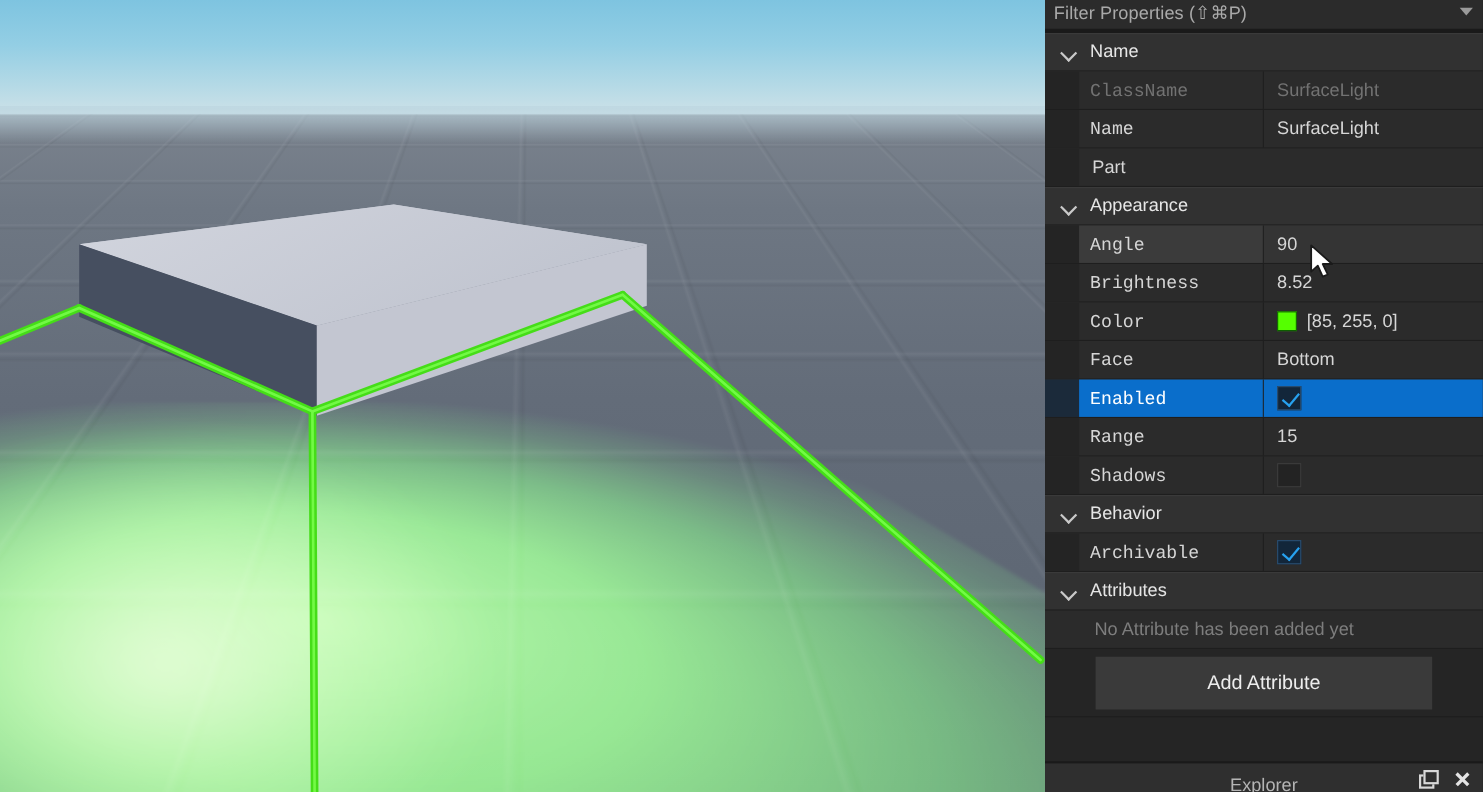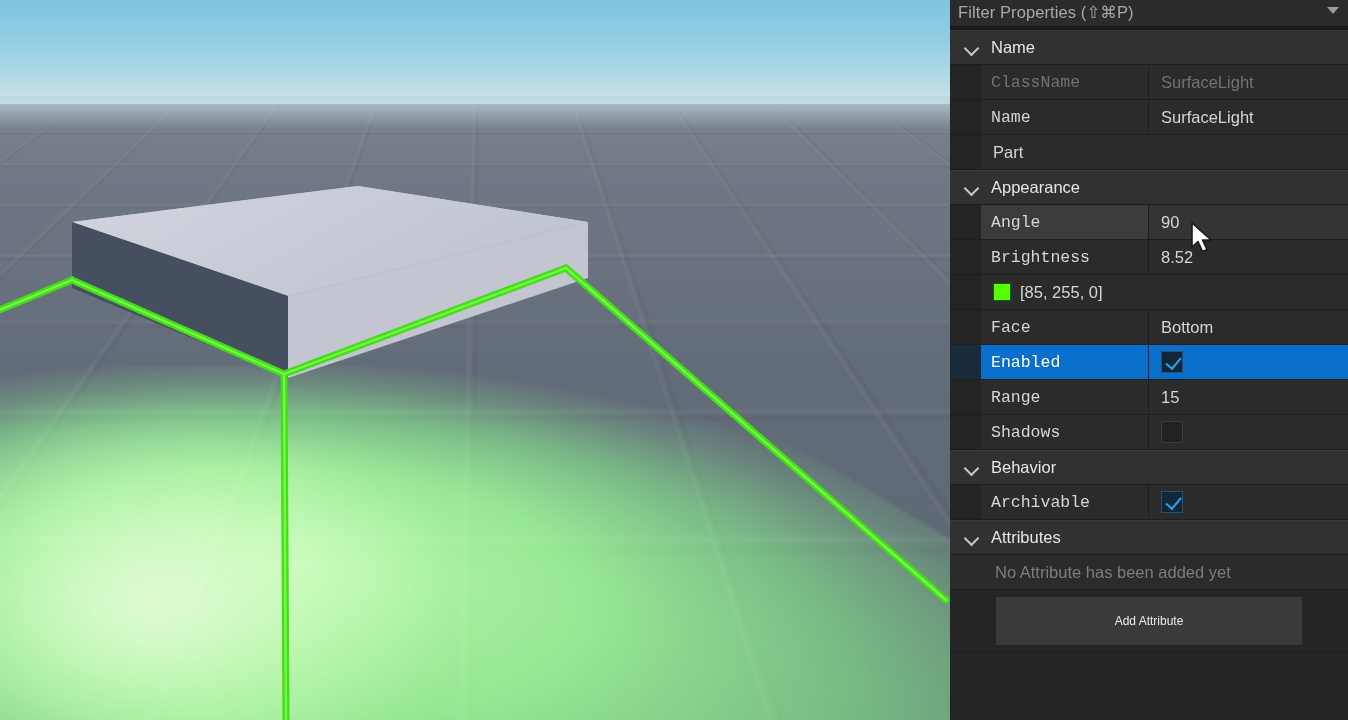--- a/index.html
+++ b/index.html
@@ -160,21 +160,21 @@
     height: 35px; display: flex; align-items: center; padding-left: 45px;
     font-size: 16.5px; color: #7d7d7d; background: #2b2b2b;
     border-bottom: 1px solid #1e1e1e;
   }
   .attr-btn-wrap {
     height: 62px; display: flex; align-items: center; justify-content: center;
     background: #252525; border-bottom: 1px solid #1e1e1e;
   }
   .attr-btn {
     width: 306px; height: 48px; background: #3a3a3a; border: none;
-    color: #ededed; font-size: 12px; font-family: "Liberation Sans", sans-serif;
+    color: #ededed; font-size: 18px; font-family: "Liberation Sans", sans-serif;
     display: flex; align-items: center; justify-content: center; cursor: pointer;
   }
   .props-filler { background: #252525; }
 
   
   .explorer-bar {
     position: absolute; left: 0; bottom: 0; width: 398px; height: 28px;
     background: #2f2f2f; border-top: 2px solid #1a1a1a;
     display: flex; align-items: center; justify-content: center;
   }
@@ -296,20 +296,21 @@
         </div>
         <div class="prop-row">
           <span class="gutter"></span>
           <span class="pname">Brightness</span>
           <span class="pval">
             <span>8.52</span>
           </span>
         </div>
         <div class="prop-row">
           <span class="gutter"></span>
+          <span class="pname">Color</span>
           <span class="pval">
             <span class="swatch" style="background:#55ff00"></span>
             <span>[85, 255, 0]</span>
           </span>
         </div>
         <div class="prop-row">
           <span class="gutter"></span>
           <span class="pname">Face</span>
           <span class="pval">
             <span>Bottom</span>
@@ -352,19 +353,26 @@
           <span class="cat-label">Attributes</span>
         </div>
         <div class="attr-empty">No Attribute has been added yet</div>
         <div class="attr-btn-wrap">
           <button class="attr-btn">Add Attribute</button>
         </div>
       </div>
 
     <div class="props-filler" id="props-filler" style="height: 40px;"></div>
 
+    <div class="explorer-bar">
+      <div class="explorer-title">Explorer</div>
+      <div class="exp-icons">
+        <div class="ic ic-popout"></div>
+        <div class="ic ic-close"></div>
+      </div>
+    </div>
   </div>
 
   <svg class="cursor" viewBox="0 0 26 34">
     <polygon points="2,1 2,25 8,19.5 12.5,29.5 17,27.5 12.5,18 21,18" fill="#ffffff" stroke="#1a1a1a" stroke-width="1.6" stroke-linejoin="round"></polygon>
   </svg>
 
 </div>
 
 </body></html>

